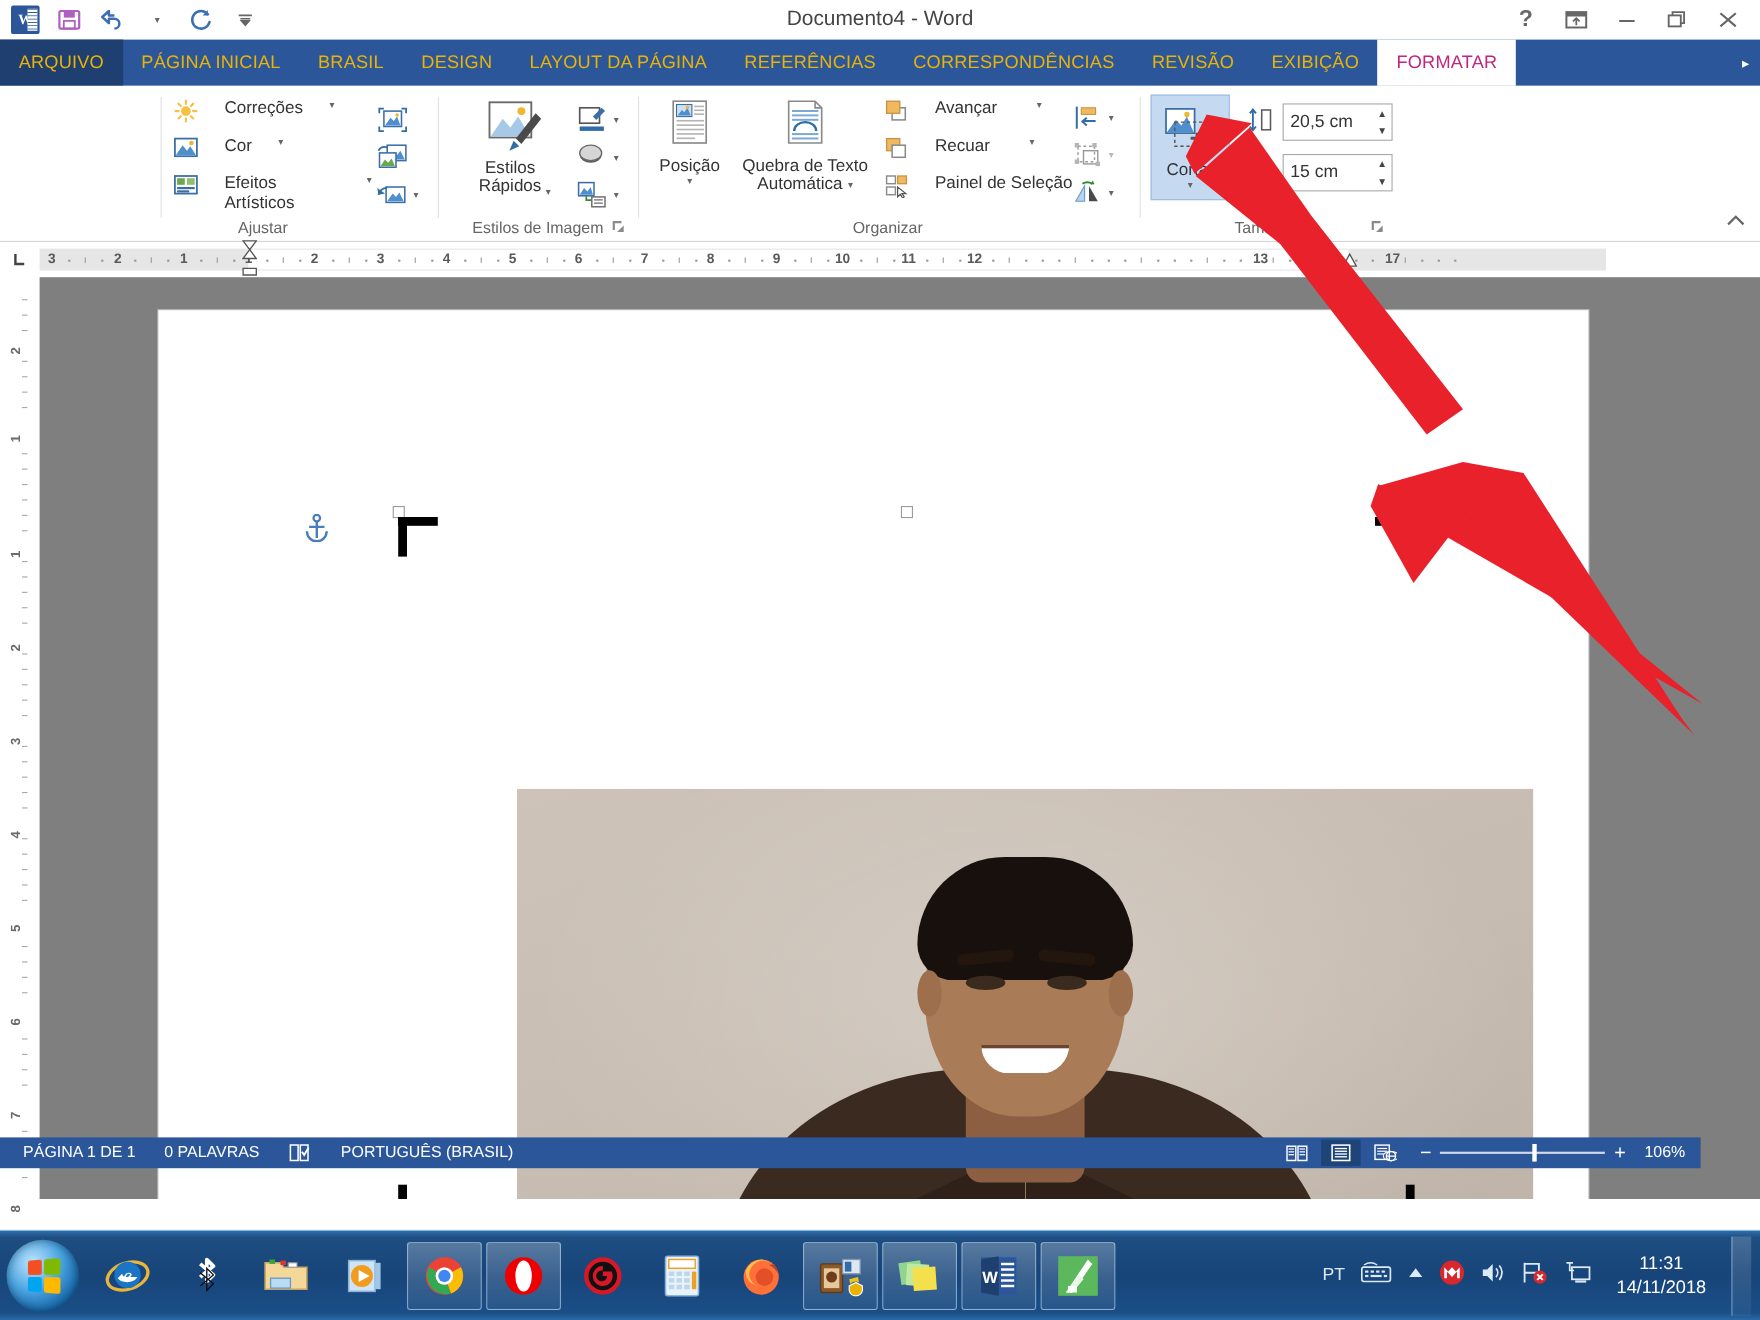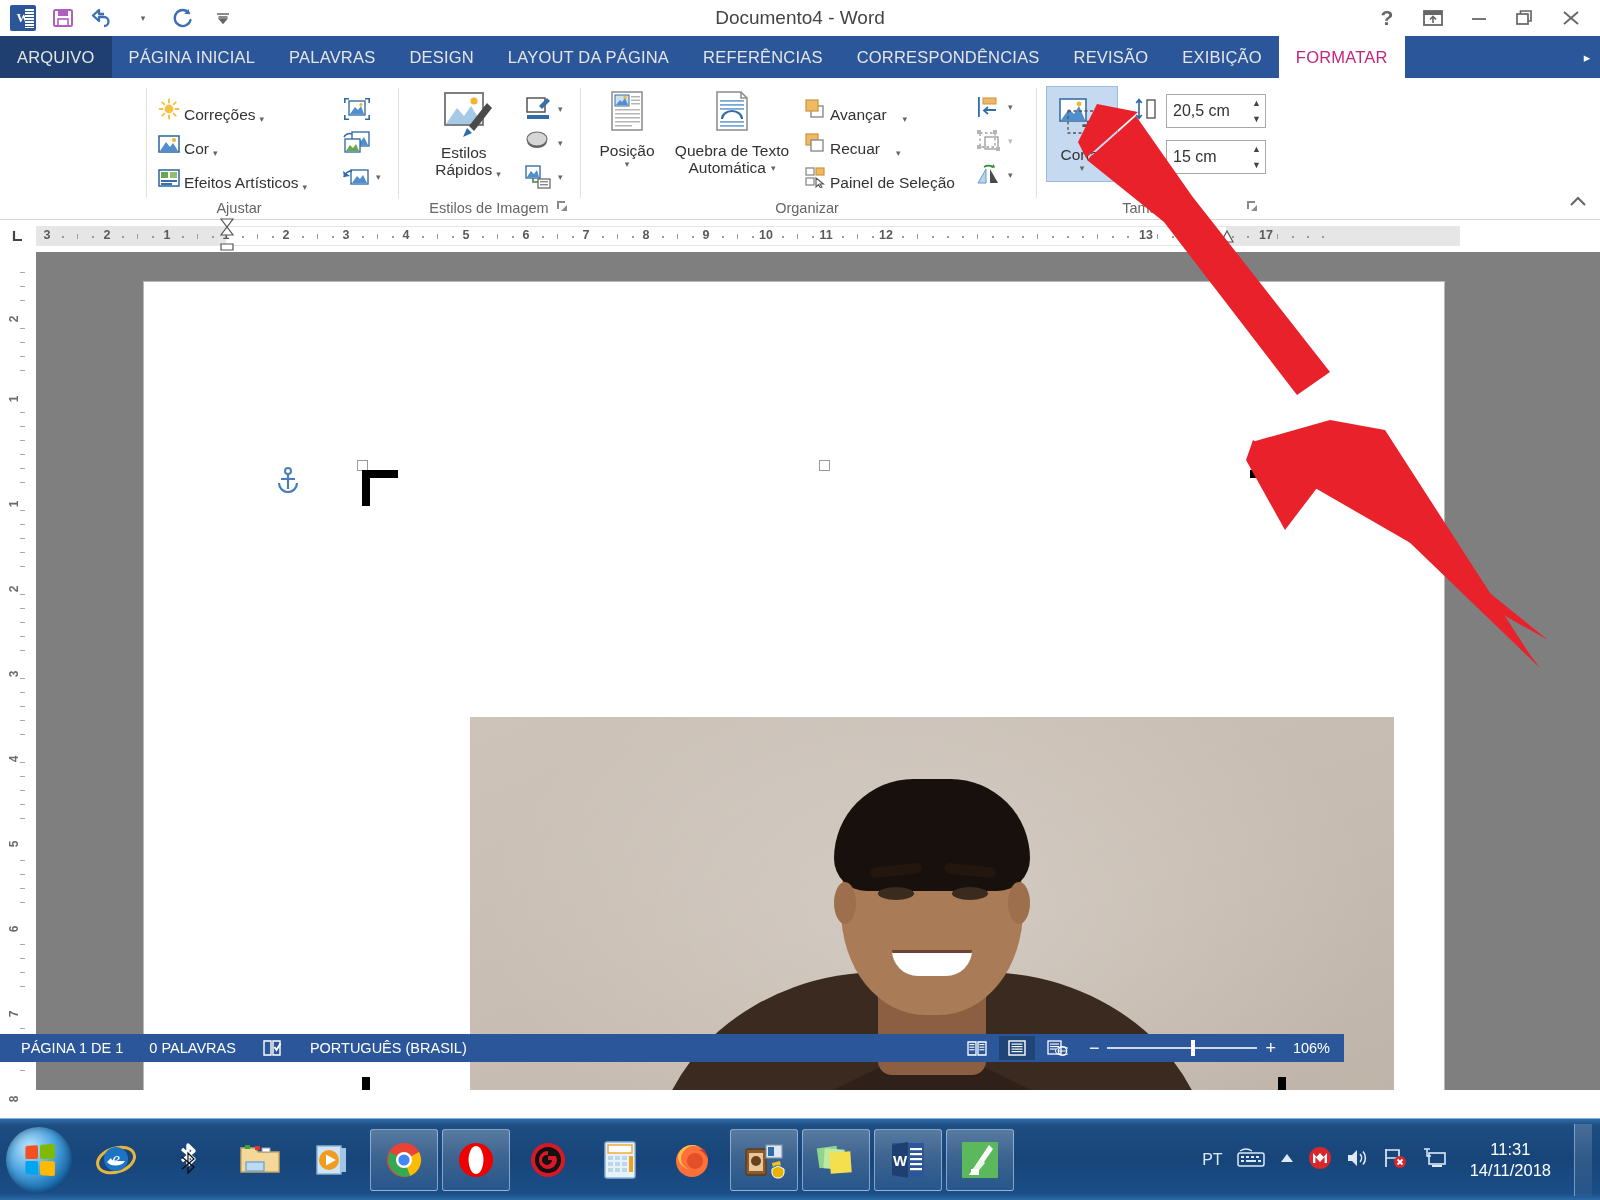--- a/index.html
+++ b/index.html
@@ -43,21 +43,21 @@
         color: #666; font-size: 19px; }
 
   
   .tabstrip {
     position: absolute; left: 0; top: 36px; width: 1600px; height: 42px;
     background: #2b579a;
     display: flex; align-items: stretch;
     font-size: 16.5px;
   }
   .tab {
-    padding: 0 17px; display: flex; align-items: center; color: #e5e5e5;
+    padding: 0 17px; display: flex; align-items: center; color: #eab308;
     letter-spacing: .2px; white-space: nowrap;
   }
   .tab.file { background: #1e3f6f; font-weight: normal; }
   .tab.active { background: #fff; color: #c0267f; }
   .tabstrip .spacer { flex: 1; }
   .tab-scroll { width: 26px; display: flex; align-items: center; justify-content: center; color: #fff; font-size: 13px; }
 
   
   .ribbon {
     position: absolute; left: 0; top: 78px; width: 1600px; height: 142px;
@@ -70,21 +70,21 @@
   }
   .gdiv { position: absolute; top: 10px; height: 110px; width: 1px; background: #e0e0e0; }
   .dlg {
     position: absolute; bottom: 6px; width: 14px; height: 14px;
     color: #8a8a8a; font-size: 12px;
   }
   .bigbtn {
     display: flex; flex-direction: column; align-items: center; justify-content: flex-start;
     font-size: 15.5px; color: #333; text-align: center; line-height: 1.12;
   }
-  .smallrow { display: flex; align-items: flex-end; gap: 4px; height: 34px; font-size: 15.5px; color: #333; }
+  .smallrow { display: flex; align-items: flex-start; gap: 24px; height: 34px; font-size: 15.5px; color: #333; }
   .caret { font-size: 9px; color: #666; }
 
   
   .ic { display: inline-block; position: relative; }
 
   
   .ruler-h {
     position: absolute; left: 0; top: 220px; width: 1600px; height: 32px;
     background: #fff; display: flex; align-items: center;
   }
@@ -184,21 +184,21 @@
   .annot { position: absolute; left: 0; top: 0; width: 1600px; height: 1200px; pointer-events: none; }
   .badge01 {
     position: absolute; left: 1324px; top: 330px; width: 100px; height: 100px;
     border-radius: 50%; background: #fff; border: 2px solid #555;
     display: flex; align-items: center; justify-content: center;
     font-size: 50px; font-weight: bold; color: #2b2b2b; font-family: "Liberation Sans", sans-serif;
   }
 
   
   .statusbar {
-    position: absolute; left: 0; top: 1034px; width: 1344px; height: 28px;
+    position: absolute; left: 0; top: 1034px; width: 1546px; height: 28px;
     background: #2b579a; color: #fff; display: flex; align-items: center;
     font-size: 14.5px; padding: 0 8px;
   }
   .sb-item { padding: 0 13px; white-space: nowrap; display: flex; align-items: center; gap: 6px; }
   .sb-right { margin-left: auto; display: flex; align-items: center; gap: 4px; }
   .viewbtn { width: 36px; height: 24px; display: flex; align-items: center; justify-content: center; }
   .viewbtn.active { background: #1f4578; }
   .zoomslider { display: flex; align-items: center; gap: 8px; margin: 0 10px; }
   .zs-line { position: relative; width: 150px; height: 2px; background: #cfd9e8; }
   .zs-knob { position: absolute; left: 84px; top: -7px; width: 4px; height: 16px; background: #fff; }
@@ -301,21 +301,21 @@
         <svg width="22" height="20" viewBox="0 0 22 20">
             <path d="M4 4 L18 16 M18 4 L4 16" stroke="#666" stroke-width="1.9"></path>
           </svg>
       </div>
     </div>
   </div>
 
   <div class="tabstrip">
     <div class="tab file">ARQUIVO</div>
     <div class="tab">PÁGINA INICIAL</div>
-    <div class="tab">PALAVRAS</div>
+    <div class="tab">BRASIL</div>
     <div class="tab">DESIGN</div>
     <div class="tab">LAYOUT DA PÁGINA</div>
     <div class="tab">REFERÊNCIAS</div>
     <div class="tab">CORRESPONDÊNCIAS</div>
     <div class="tab">REVISÃO</div>
     <div class="tab">EXIBIÇÃO</div>
     <div class="tab active">FORMATAR</div>
     <div class="spacer"></div>
     <div class="tab-scroll">▸</div>
   </div>

